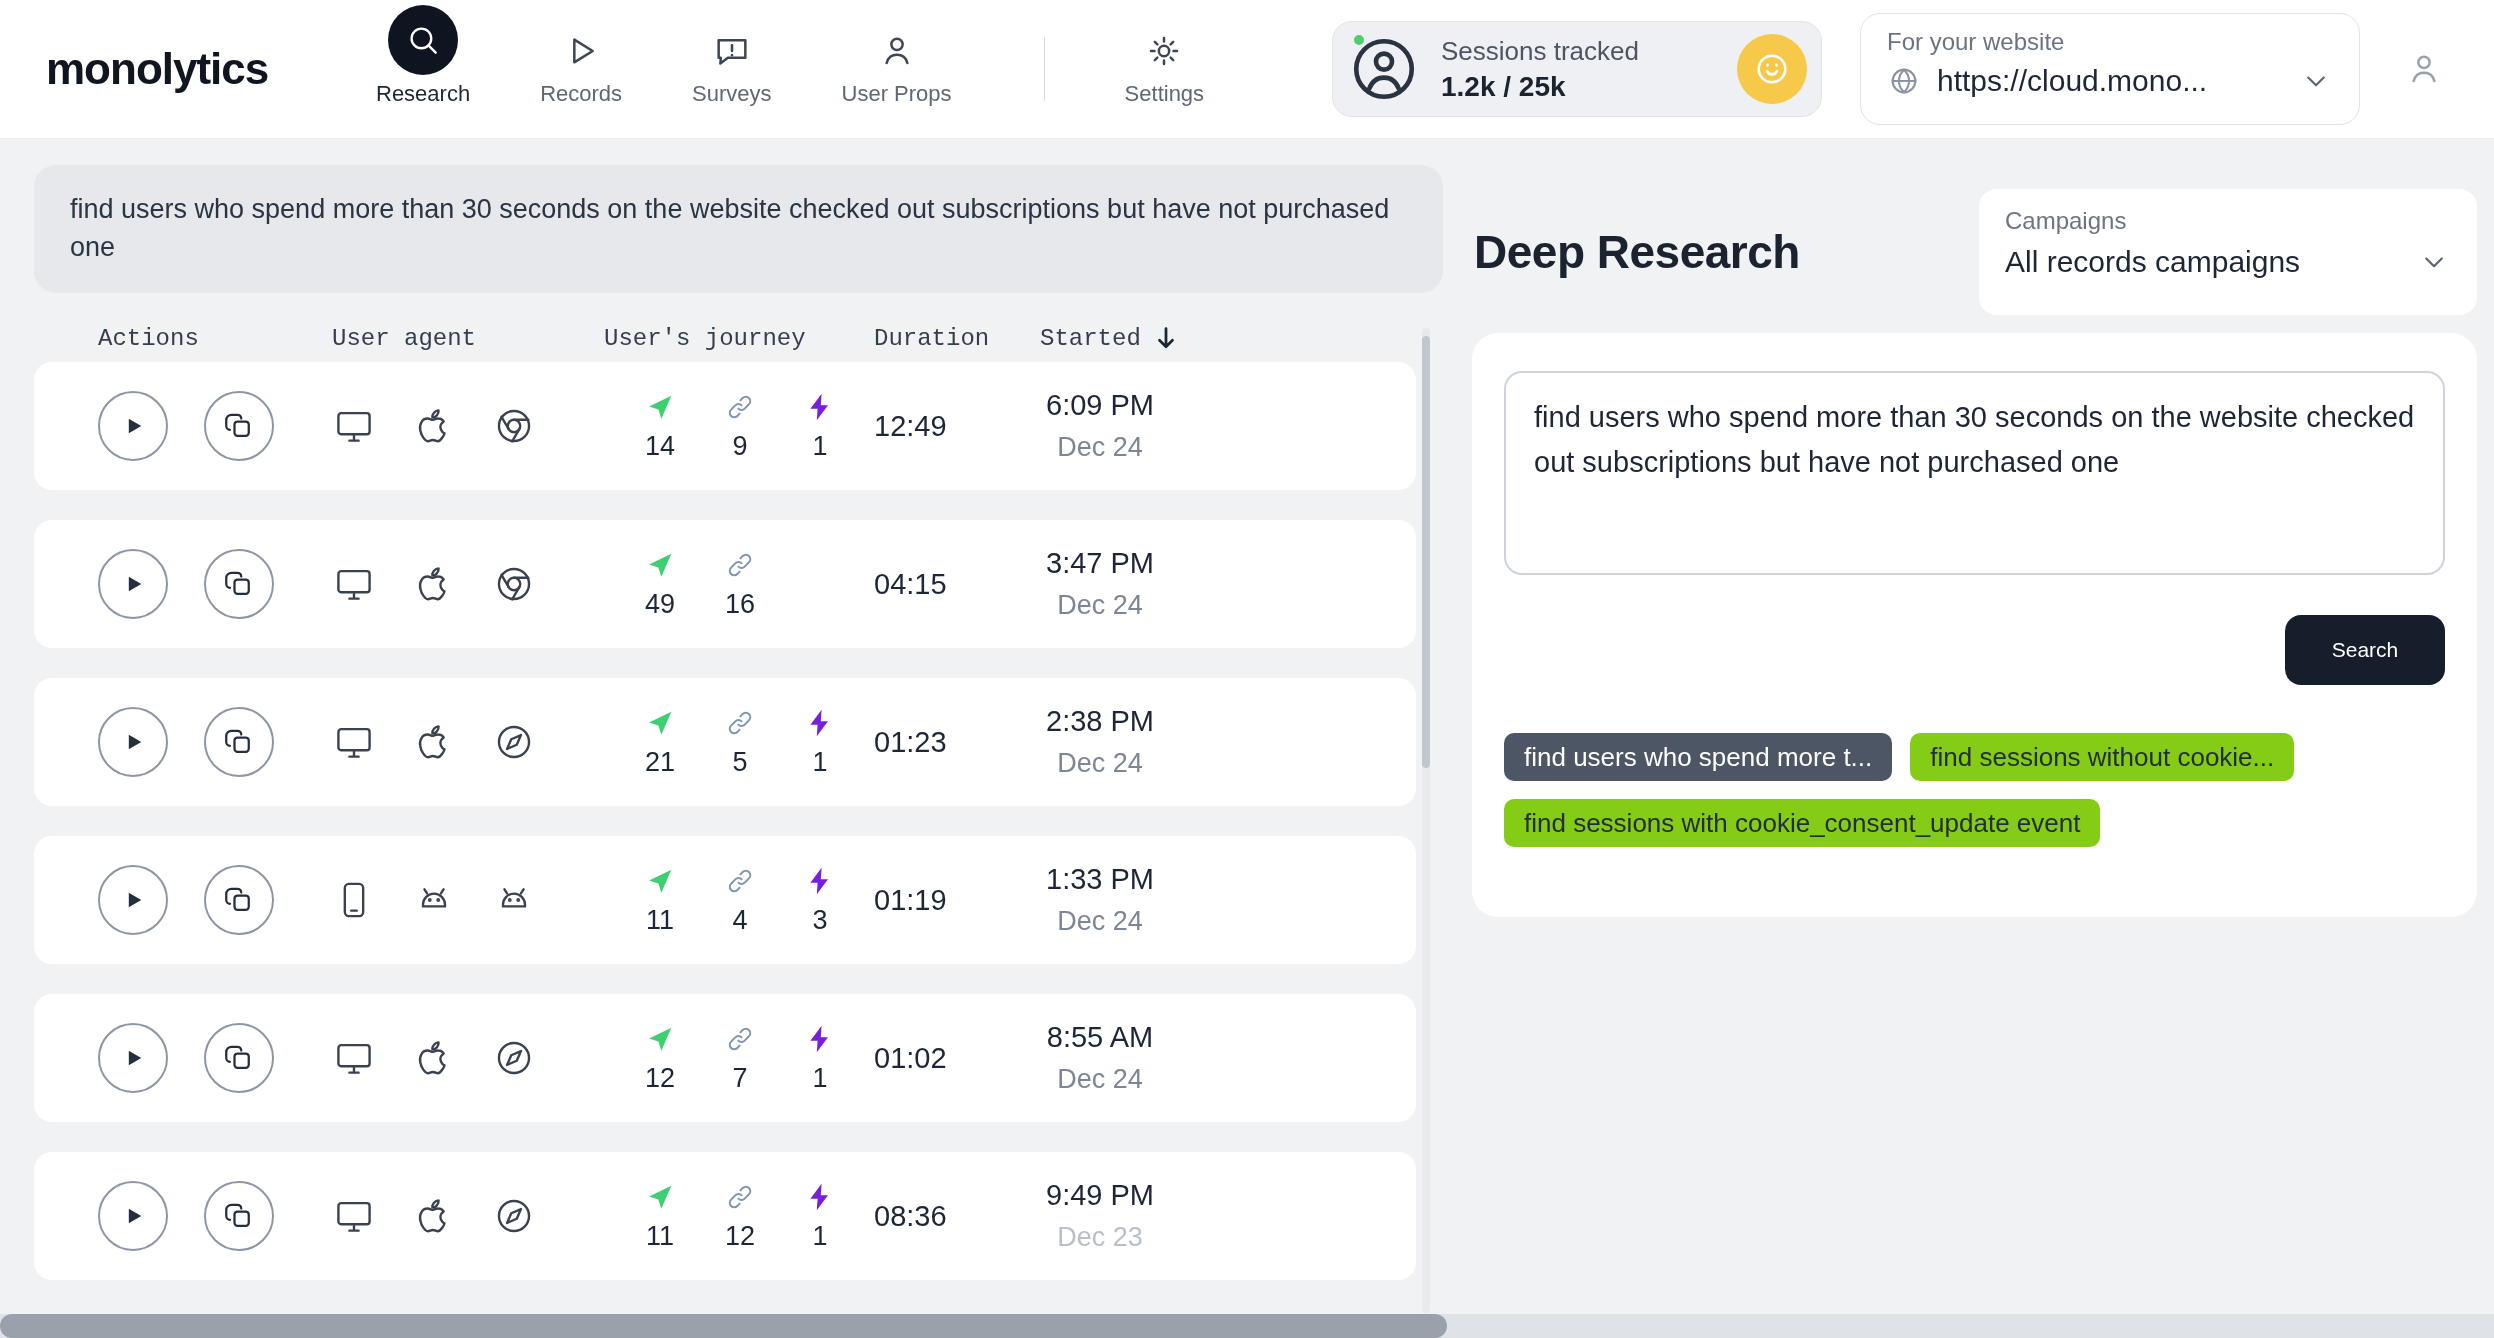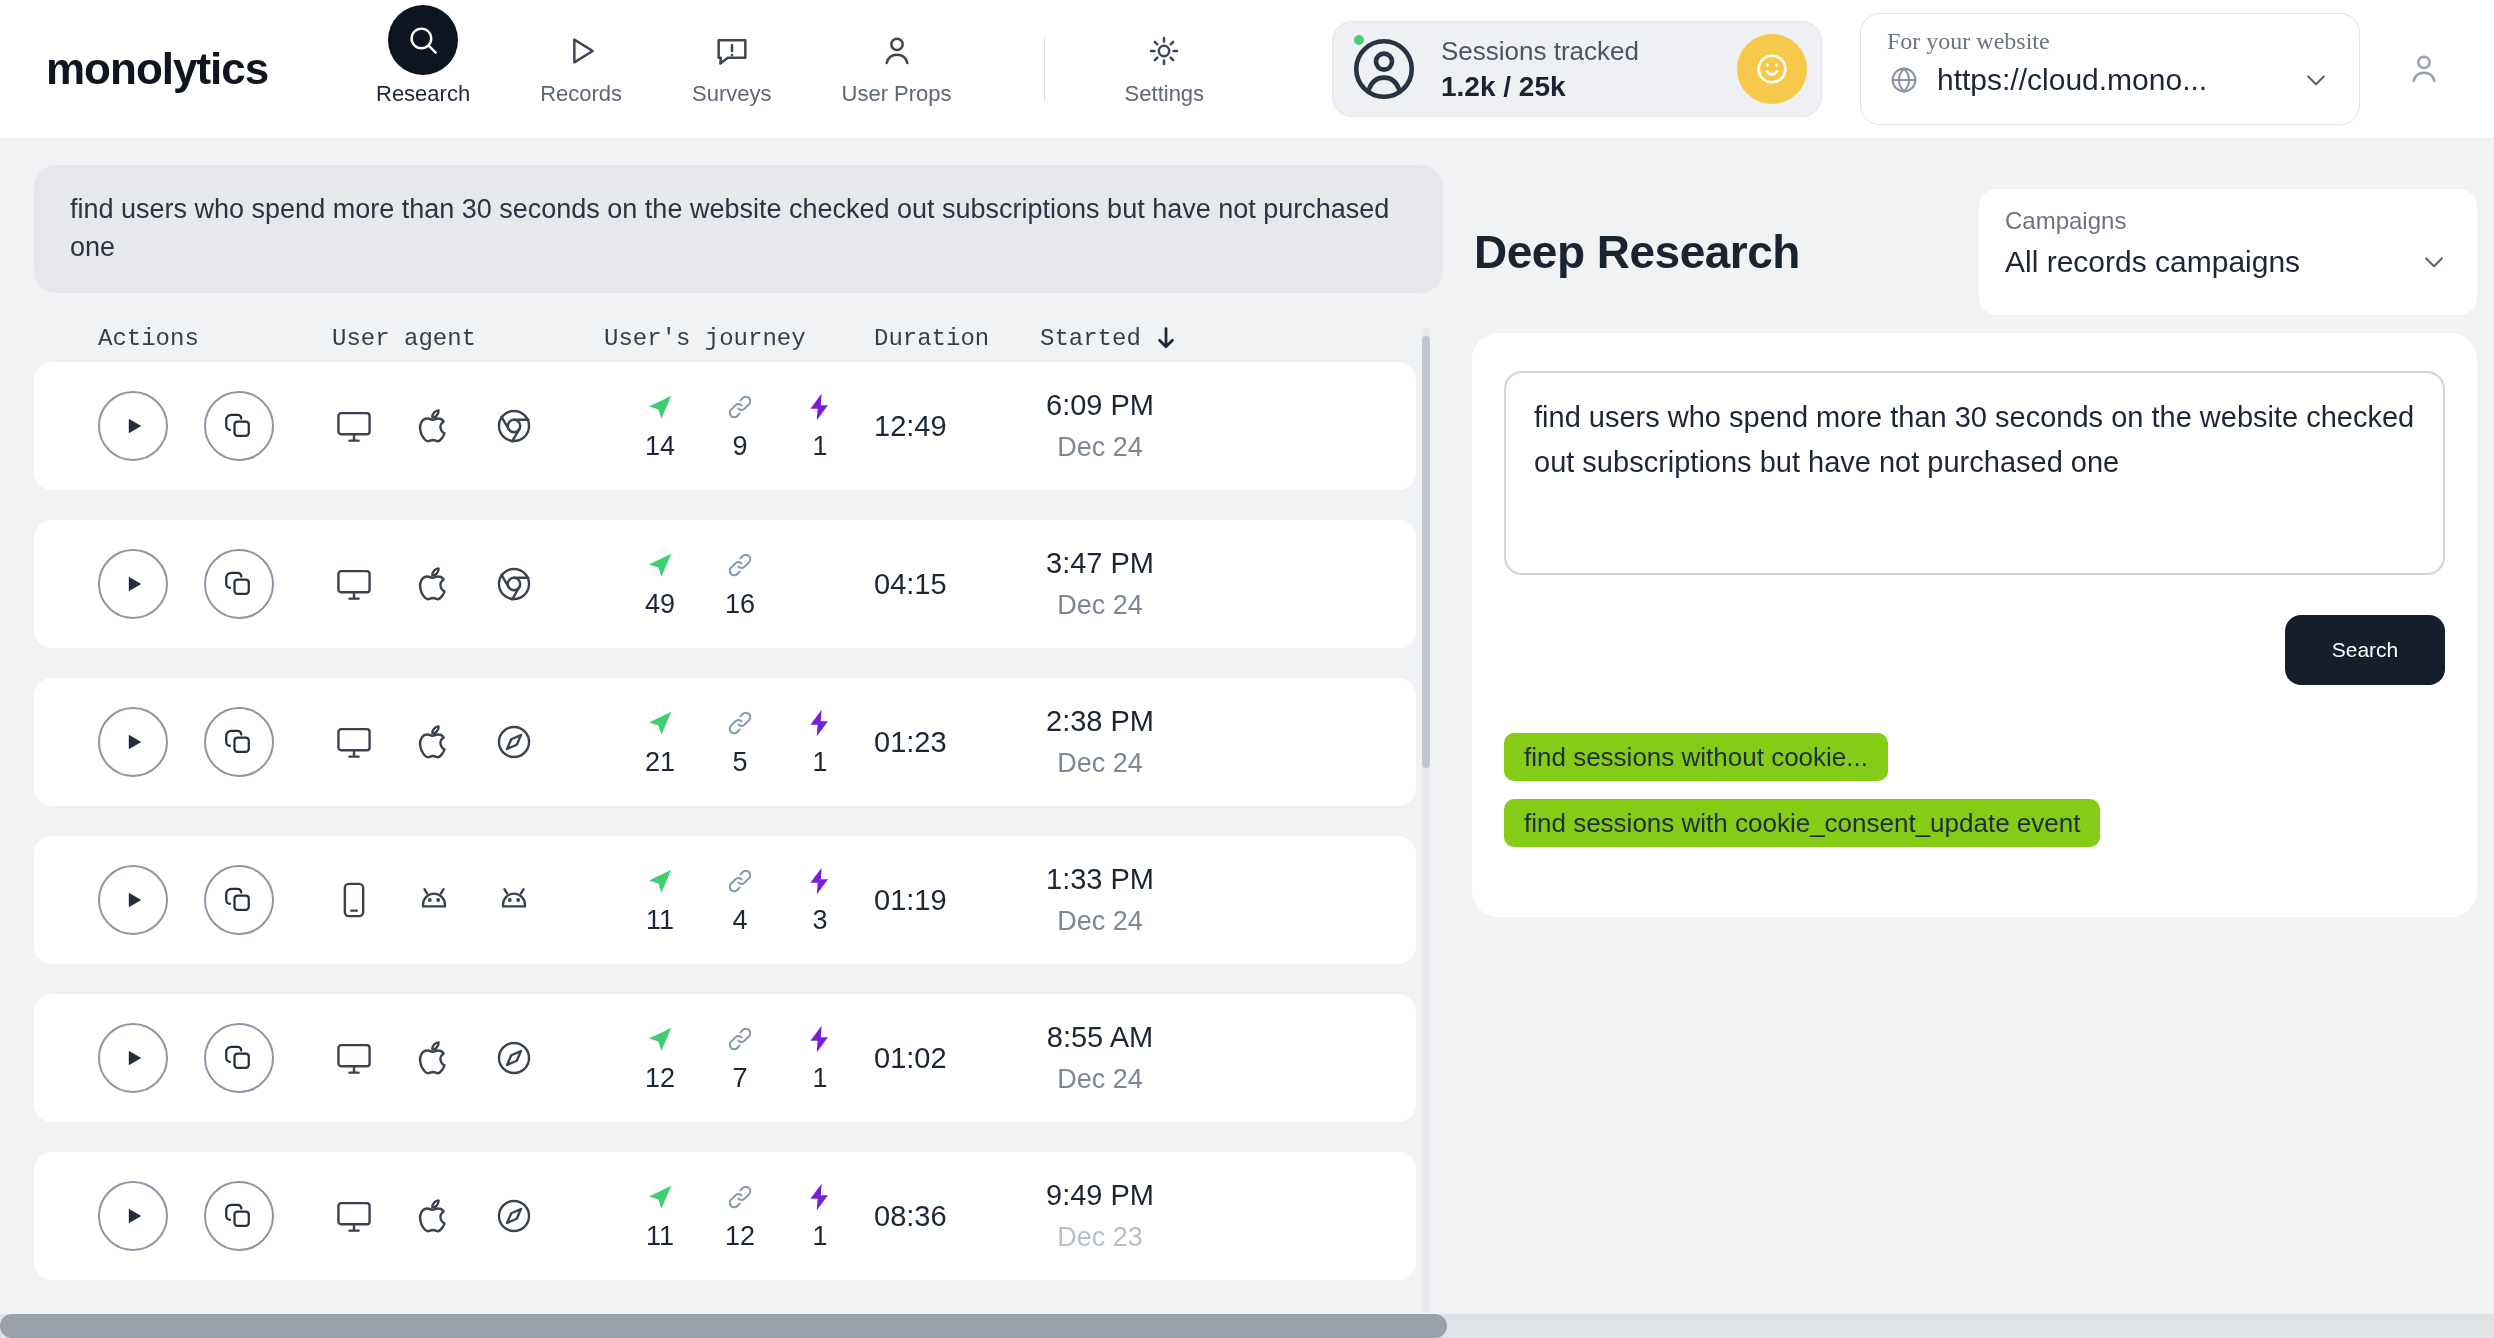--- a/index.html
+++ b/index.html
@@ -32,21 +32,21 @@
   .status-dot { position:absolute; top:0px; left:4px; width:16px; height:16px; background:#4ccf6e; border:3px solid #eef0f3; border-radius:50%; }
   .sess-label { font-size:26px; color:#4d5563; margin-bottom:4px; }
   .sess-value { font-size:28px; font-weight:700; color:#1b2330; }
   .reward-btn { margin-left:auto; width:70px; height:70px; border-radius:50%; background:#f7c94b; border:none; cursor:pointer; display:flex; align-items:center; justify-content:center; }
   .reward-ic { width:42px; height:42px; color:#ffffff; }
 
   .website-card {
     margin-left:38px; width:500px; height:112px; background:#ffffff; border:1px solid #e0e3e8;
     border-radius:20px; padding:14px 26px; cursor:pointer;
   }
-  .web-label { font-size:24px; color:#6b7482; margin-bottom:8px;font-family:Liberation Serif, serif; }
+  .web-label { font-size:24px; color:#6b7482; margin-bottom:8px; }
   .web-row { display:flex; align-items:center; gap:16px; }
   .web-ic { width:34px; height:34px; color:#8c94a1; flex:0 0 auto; }
   .web-url { font-size:30px; color:#1d2636; white-space:nowrap; overflow:hidden; }
   .web-chev { width:34px; height:34px; color:#5b6472; margin-left:auto; flex:0 0 auto; }
   .account-btn { margin-left:44px; width:44px; height:44px; background:none; border:none; color:#99a1ad; cursor:pointer; }
   .acct-ic { display:block; width:40px; height:40px; }
 
   
   .left-col { position:absolute; left:34px; top:139px; width:1409px; bottom:0; }
   .query-banner {
@@ -713,20 +713,21 @@
             <path d="M6.5 9.5l5.5 5.5 5.5-5.5"></path>
           </svg>
         </span>
     </div>
   </div>
 
   <div class="search-card">
     <textarea class="query-input" spellcheck="false" style="">find users who spend more than 30 seconds on the website checked out subscriptions but have not purchased one</textarea>
     <button class="search-btn">Search</button>
     <div class="chips" id="chips-root">
+        <button class="chip chip-dark">find users who spend more t...</button>
         <button class="chip">find sessions without cookie...</button>
         <button class="chip">find sessions with cookie_consent_update event</button>
       </div>
   </div>
 </aside>
 
 <div class="hscroll">
   <div class="hthumb"></div>
 </div>
 

